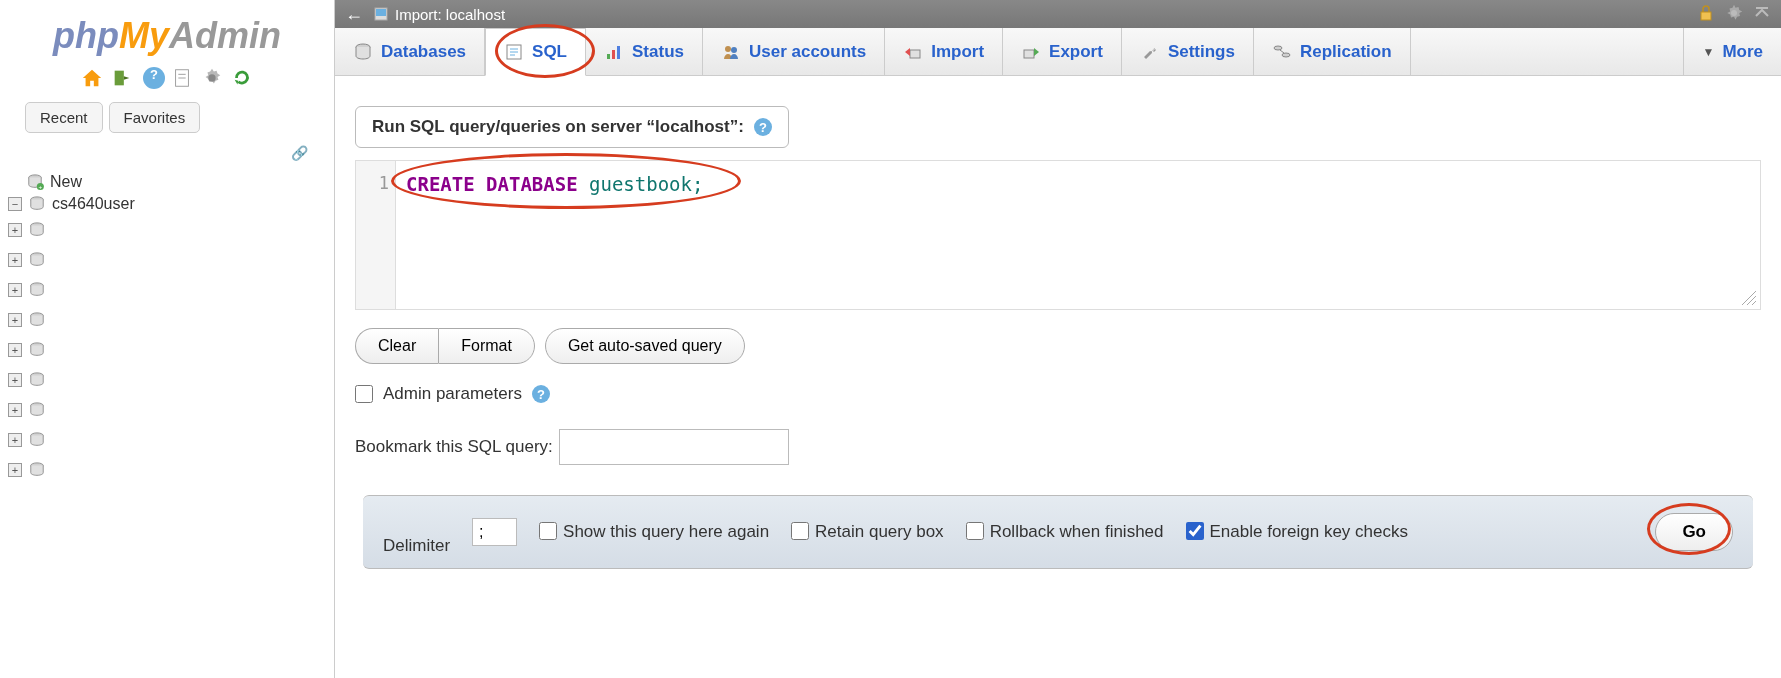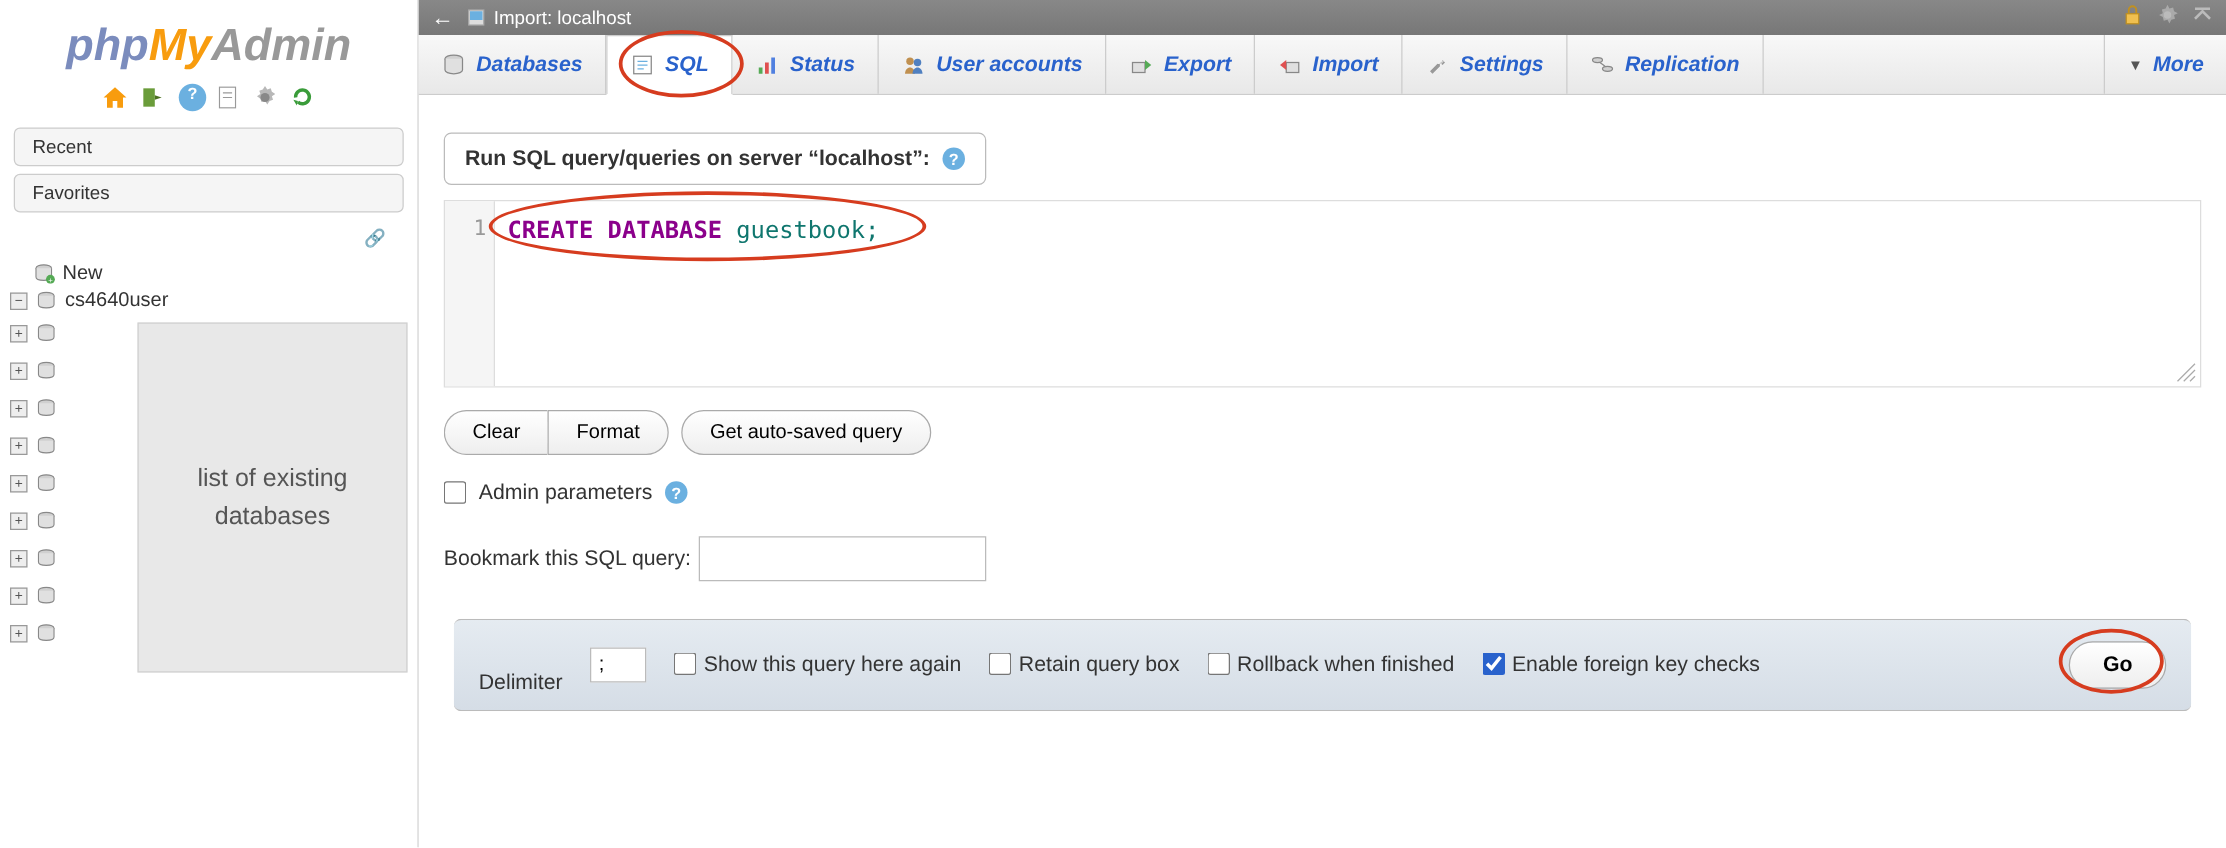--- a/index.html
+++ b/index.html
@@ -9,21 +9,21 @@
     
     
     .sidebar { width: 335px; background: #fff; border-right: 1px solid #ccc; padding: 5px 0; }
     .logo { text-align: center; padding: 10px 0 5px; }
     .logo-text { font-family: "Trebuchet MS", sans-serif; font-size: 36px; font-weight: bold; font-style: italic; }
     .logo-php { color: #7b8cbd; }
     .logo-my { color: #f89c0e; }
     .logo-admin { color: #999; }
     .sidebar-icons { text-align: center; padding: 5px 0; }
     .sidebar-icons span { display: inline-block; width: 22px; height: 22px; margin: 0 2px; cursor: pointer; vertical-align: middle; }
-    .tabs { display: flex; gap: 6px; padding: 8px 11px; flex-direction: column; }
+    .tabs { display: flex; gap: 6px; padding: 8px 25px; }
     .tab-btn { padding: 6px 14px; background: #f5f5f5; border: 1px solid #ccc; border-radius: 5px; cursor: pointer; font-size: 15px; }
     .link-icon-row { text-align: right; padding: 4px 25px 0 0; color: #888; }
     
     .tree { padding: 10px 8px; }
     .tree-item { display: flex; align-items: center; padding: 2px 0; font-size: 16px; color: #333; }
     .tree-toggle { width: 14px; height: 14px; border: 1px solid #999; background: #eee; display: inline-flex; align-items: center; justify-content: center; font-size: 11px; line-height: 1; margin-right: 2px; cursor: pointer; color: #555; }
     .tree-db-icon { width: 18px; height: 16px; margin: 0 4px; display: inline-block; }
     .tree-db-icon svg { width: 18px; height: 16px; }
     .tree-label { cursor: pointer; padding-left: 2px; }
     
@@ -34,21 +34,21 @@
     
     .main { flex: 1; display: flex; flex-direction: column; background: #fff; }
     
     .breadcrumb-bar { background: linear-gradient(#888, #777); height: 28px; display: flex; align-items: center; padding: 0 10px; color: #fff; font-size: 15px; position: relative; }
     .breadcrumb-bar .back-arrow { margin-right: 10px; font-size: 18px; cursor: pointer; }
     .breadcrumb-bar .server-icon { margin-right: 6px; display: inline-flex; }
     .breadcrumb-bar .right-icons { position: absolute; right: 10px; display: flex; gap: 10px; align-items: center; }
     .breadcrumb-bar .right-icons span { cursor: pointer; }
     
     .top-tabs { display: flex; background: linear-gradient(#f8f8f8, #e8e8e8); border-bottom: 1px solid #ccc; height: 48px; align-items: stretch; }
-    .top-tab { display: flex; align-items: center; padding: 0 18px; border-right: 1px solid #ccc; cursor: pointer; color: #2962cc; font-weight: bold; font-size: 17px; gap: 8px; font-style: italic; }
+    .top-tab { display: flex; align-items: center; padding: 0 18px; border-right: 1px solid #ccc; cursor: pointer; color: #2962cc; font-weight: bold; font-size: 17px; gap: 8px; }
     .top-tab.active { background: #fff; border-top: 1px solid #ccc; border-left: 1px solid #ccc; border-bottom: 1px solid #fff; margin-bottom: -1px; }
     .top-tab .tab-icon { width: 20px; height: 20px; display: inline-flex; align-items: center; justify-content: center; }
     .top-tab.more { margin-left: auto; border-right: none; border-left: 1px solid #ccc; }
     .top-tab.more .triangle { font-size: 12px; color: #555; }
     
     .annot-circle { border: 3px solid #d63c1f; border-radius: 50%; position: absolute; pointer-events: none; }
     
     .content { flex: 1; padding: 30px 20px 0 20px; position: relative; }
     
     .query-header { display: inline-flex; align-items: center; background: #fff; border: 1px solid #bbb; border-radius: 6px; padding: 10px 16px; font-size: 17px; font-weight: bold; color: #333; margin-bottom: 12px; }
@@ -205,21 +205,20 @@
                 </svg></span>
             </div>
           <div class="tree-item">
               <span class="tree-toggle">+</span>
               <span class="tree-db-icon"><svg viewBox="0 0 20 18">
                   <ellipse cx="10" cy="4" rx="7" ry="3" fill="#d0d0d0" stroke="#888"></ellipse>
                   <path d="M3 4v8c0 1.7 3 3 7 3s7-1.3 7-3V4" fill="#e0e0e0" stroke="#888"></path>
                 </svg></span>
             </div>
         </div>
-        <div class="placeholder-box">list of existing databases</div>
       </div>
     </div>
   </div>
 
   <div class="main">
     <div class="breadcrumb-bar">
       <span class="back-arrow">←</span>
       <span class="server-icon">
           <svg width="16" height="16" viewBox="0 0 16 16">
             <rect x="2" y="2" width="12" height="12" fill="#ddd" stroke="#aaa"></rect>
@@ -281,34 +280,34 @@
               <circle cx="13" cy="8" r="3" fill="#5080c0"></circle>
               <path d="M3 17c0-3 2-5 4-5s4 2 4 5" fill="#c09050"></path>
               <path d="M9 17c0-3 2-5 4-5s4 2 4 5" fill="#5080c0"></path>
             </svg>
           </span>
         <span>User accounts</span>
       </div>
       <div class="top-tab">
         <span class="tab-icon">
             <svg viewBox="0 0 20 20">
+              <rect x="7" y="8" width="10" height="8" fill="#e0e0e0" stroke="#888"></rect>
+              <path d="M7 6l-5 4 5 4z" fill="#e05050"></path>
+            </svg>
+          </span>
+        <span>Import</span>
+      </div>
+      <div class="top-tab">
+        <span class="tab-icon">
+            <svg viewBox="0 0 20 20">
               <rect x="3" y="8" width="10" height="8" fill="#e0e0e0" stroke="#888"></rect>
               <path d="M13 6l5 4-5 4z" fill="#5a5"></path>
             </svg>
           </span>
         <span>Export</span>
-      </div>
-      <div class="top-tab">
-        <span class="tab-icon">
-            <svg viewBox="0 0 20 20">
-              <rect x="7" y="8" width="10" height="8" fill="#e0e0e0" stroke="#888"></rect>
-              <path d="M7 6l-5 4 5 4z" fill="#e05050"></path>
-            </svg>
-          </span>
-        <span>Import</span>
       </div>
       <div class="top-tab">
         <span class="tab-icon">
             <svg viewBox="0 0 20 20">
               <path d="M14 6a3 3 0 0 1-4 3L4 15l2 2 6-6a3 3 0 0 1 3-4l-2 2 1 1 2-2z" fill="#999"></path>
             </svg>
           </span>
         <span>Settings</span>
       </div>
       <div class="top-tab">

